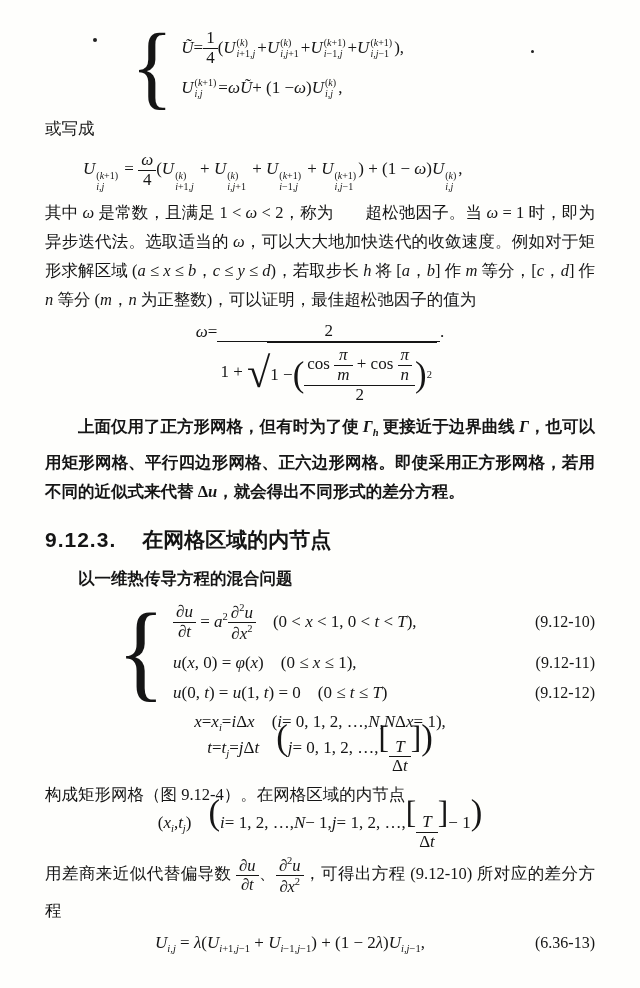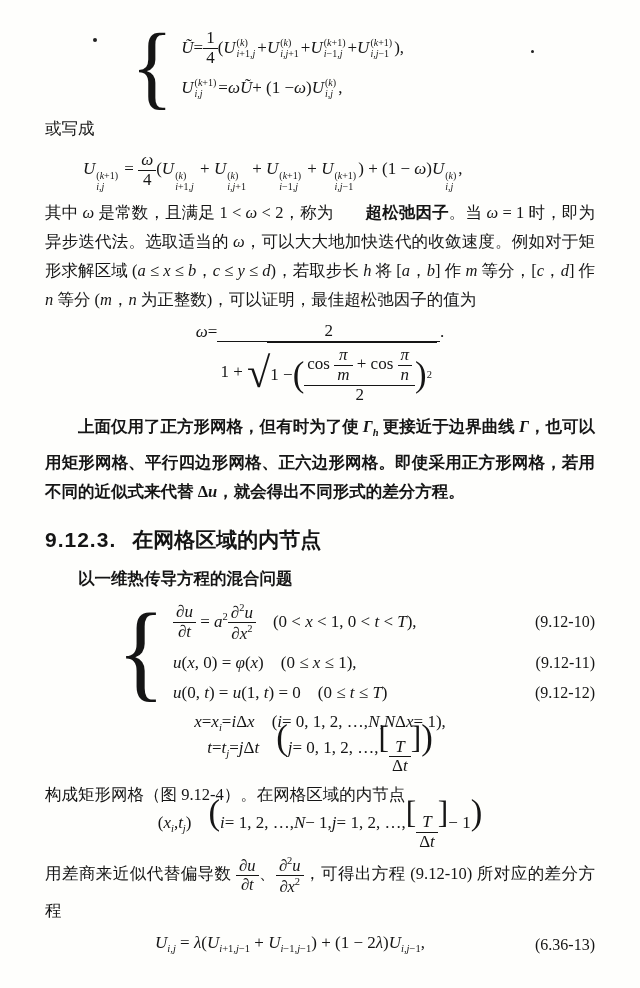--- a/index.html
+++ b/index.html
@@ -8,21 +8,21 @@
     background:#fefefc;color:#151515;
     font-family:"Liberation Serif","DejaVu Serif",serif;
   }
   .page{position:relative;box-sizing:border-box;width:640px;height:988px;padding:24px 45px 0 45px;}
   .speck{position:absolute;background:#222;border-radius:50%;}
   .s1{left:93px;top:38px;width:4px;height:4px;}
   .s2{left:531px;top:50px;width:3px;height:3px;}
 
   .body-text{font-size:16.5px;line-height:29px;margin:0;text-align:justify;}
   .indent{text-indent:2em;font-weight:bold;}
-  b{font-family:"Liberation Sans","DejaVu Sans",sans-serif;font-weight:700;padding-left:32px;}
+  b{font-family:"Liberation Sans","DejaVu Sans",sans-serif;font-weight:400;padding-left:32px;}
 
   
   .eq{font-size:17px;}
   .fr{display:inline-block;vertical-align:middle;text-align:center;line-height:1.1;}
   .fr>.n{display:block;border-bottom:1px solid #151515;padding:0 3px;}
   .fr>.d{display:block;padding:0 3px;}
   .ss{display:inline-flex;flex-direction:column;align-items:flex-start;font-size:10px;line-height:1.12;vertical-align:-5px;margin:0 2px 0 1px;}
   .bp{font-size:205%;vertical-align:middle;line-height:0;font-weight:400;}
   .bk{font-size:185%;vertical-align:middle;line-height:0;font-weight:400;}
   .sqrt{display:inline-flex;align-items:center;vertical-align:middle;}
@@ -35,31 +35,31 @@
   .sys1{margin:0 0 2px 86px;}
   .sys2{margin:4px 0 2px 0;padding-left:72px;}
   .brace{font-family:"Liberation Serif",serif;font-weight:400;line-height:1;margin-right:8px;}
   .b2{font-size:88px;transform:scaleY(1.05);}
   .b3{font-size:100px;transform:scaleY(1.08);}
   .eqlines{display:flex;flex-direction:column;}
   .sys2 .eqlines{flex:1;}
   .sys1 .eqline{min-height:40px;display:flex;align-items:center;}
   .eqrow{display:flex;align-items:center;margin:5px 0;}
   .eqrow .no{margin-left:auto;font-size:16px;white-space:nowrap;padding-left:10px;}
-  .eqrow13{display:flex;align-items:flex-end;margin:8px 0 4px 0;}
+  .eqrow13{display:flex;align-items:center;margin:8px 0 4px 0;}
   .eqrow13 .f{flex:1;text-align:center;}
   .eqrow13 .no{font-size:16px;white-space:nowrap;}
 
   .eq-left{margin:8px 0 6px 38px;}
   .eq-center{display:flex;justify-content:center;margin:8px 0;}
   .eq-center-t{display:flex;justify-content:center;margin:4px 0;}
 
   .sec{margin:20px 0 10px 0;font-size:21px;font-weight:700;
        font-family:"Liberation Sans","DejaVu Sans",sans-serif;}
-  .sec .num{letter-spacing:1px;margin-right:16px;}
+  .sec .num{letter-spacing:1px;margin-right:26px;}
 </style>
 </head>
 <body>
 
 <div class="page">
   <div class="speck s1"></div>
   <div class="speck s2"></div>
 
   <div class="eqsys sys1">
     <span class="brace b2">{</span>

